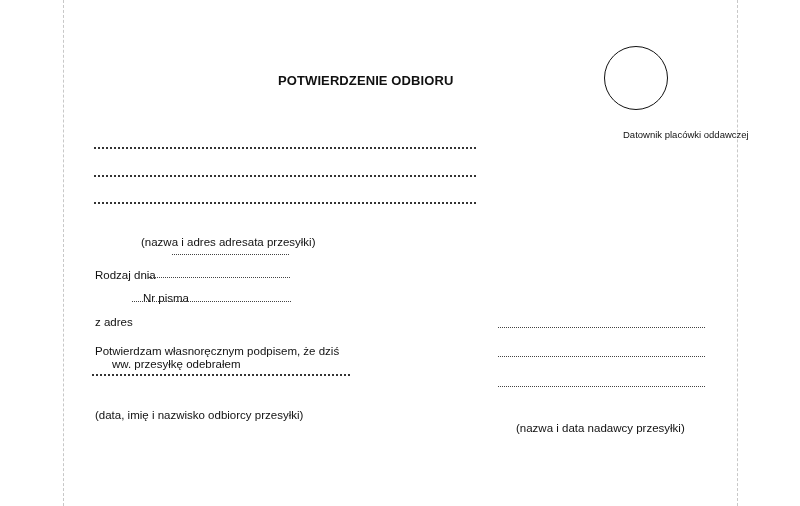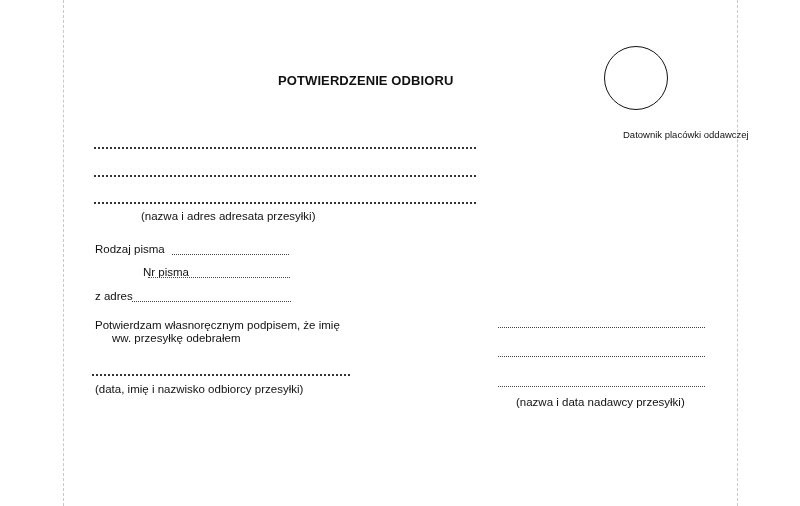--- a/index.html
+++ b/index.html
@@ -17,51 +17,51 @@
     position: absolute; left: 278px; top: 73px; font-weight: bold; font-size: 13px; letter-spacing: 0.1px;
   }
   .stamp-circle {
     position: absolute; left: 604px; top: 46px; width: 64px; height: 64px;
     border: 1.5px solid #111; border-radius: 50%; box-sizing: border-box;
   }
   .stamp-label { position: absolute; left: 578px; top: 129px; font-size: 9.5px; padding-left: 45px; }
   .dots {
     position: absolute; height: 0; border-bottom: 2px dotted #333;
   }
-  .lbl { position: absolute; font-size: 11.5px; white-space: nowrap; }
+  .lbl { position: absolute; font-size: 11.5px; white-space: nowrap; margin-top: 26px; }
   .fieldline {
     position: absolute; height: 0; border-bottom: 1.5px dotted #444;
   }
 </style>
 </head>
 <body>
 
 <div class="border-left"></div>
 <div class="border-right"></div>
 
 <div class="title">POTWIERDZENIE ODBIORU</div>
 
 <div class="stamp-circle"></div>
 <div class="stamp-label">Datownik placówki oddawczej</div>
 
 <div class="dots" style="left:94px; top:147px; width:382px;"></div>
 <div class="dots" style="left:94px; top:175px; width:382px;"></div>
 <div class="dots" style="left:94px; top:202px; width:382px;"></div>
 <div class="lbl" style="left:141px; top:210px;">(nazwa i adres adresata przesyłki)</div>
 
-<div class="lbl" style="left:95px; top:243px;">Rodzaj pisma</div>
+<div class="lbl" style="left:95px; top:243px;">Rodzaj dnia</div>
 <div class="fieldline" style="left:172px; top:254px; width:117px;"></div>
 
 <div class="lbl" style="left:95px; top:266px;padding-left:48px;">Nr pisma</div>
 <div class="fieldline" style="left:148px; top:277px; width:142px;"></div>
 
 <div class="lbl" style="left:95px; top:290px;">z adres</div>
 <div class="fieldline" style="left:132px; top:301px; width:159px;"></div>
 
-<div class="lbl" style="left:95px; top:319px;">Potwierdzam własnoręcznym podpisem, że imię</div>
+<div class="lbl" style="left:95px; top:319px;">Potwierdzam własnoręcznym podpisem, że dziś</div>
 <div class="lbl" style="left:112px; top:332px;">ww. przesyłkę odebrałem</div>
 
 <div class="dots" style="left:92px; top:374px; width:258px;"></div>
 <div class="lbl" style="left:95px; top:383px;">(data, imię i nazwisko odbiorcy przesyłki)</div>
 
 <div class="fieldline" style="left:498px; top:327px; width:207px;"></div>
 <div class="fieldline" style="left:498px; top:356px; width:207px;"></div>
 <div class="fieldline" style="left:498px; top:386px; width:207px;"></div>
 <div class="lbl" style="left:516px; top:396px;">(nazwa i data nadawcy przesyłki)</div>
 

